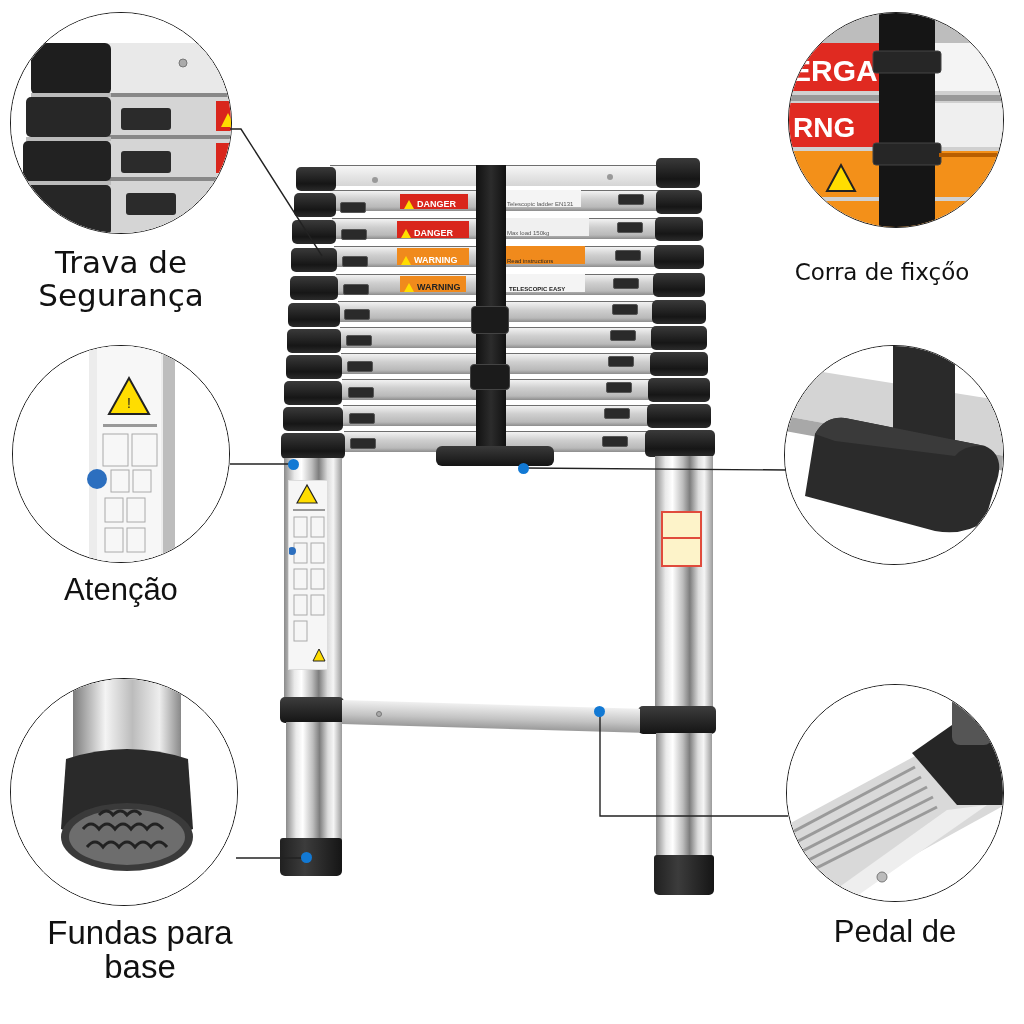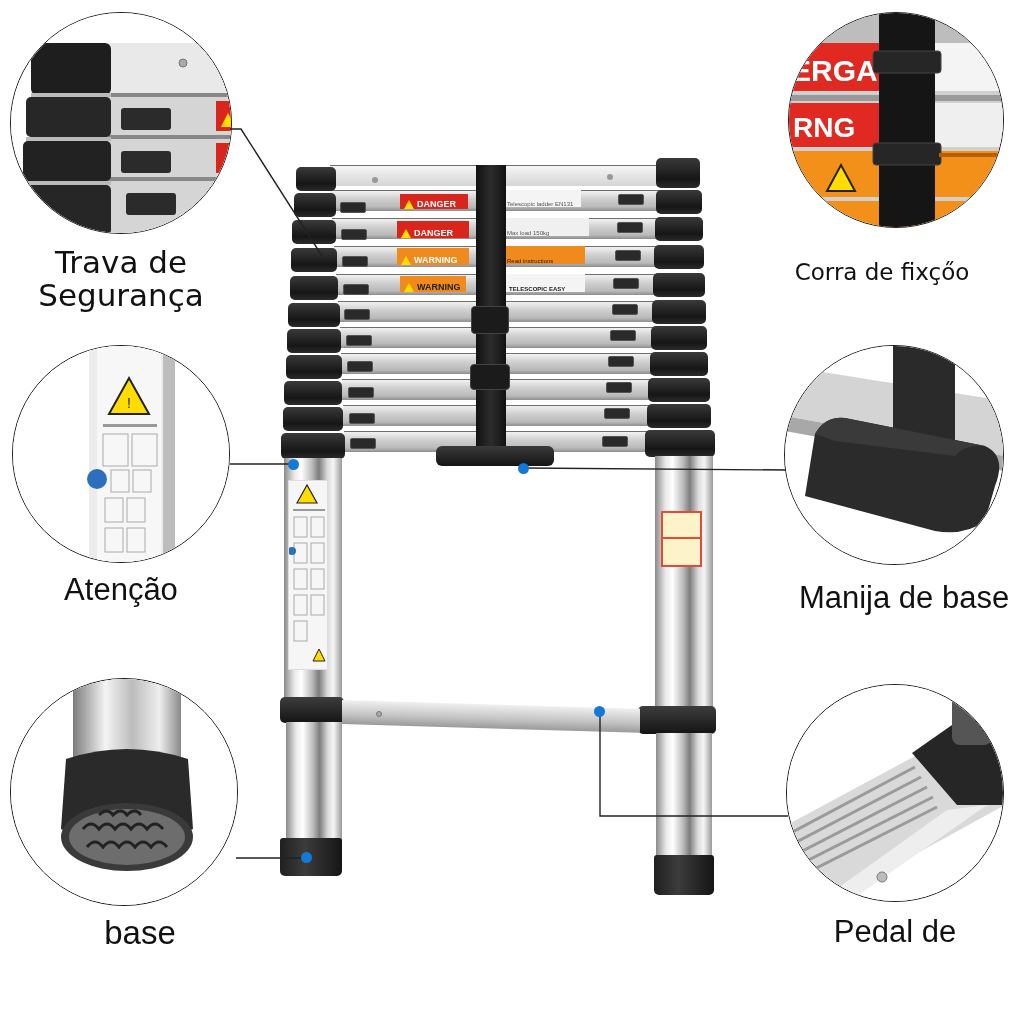--- a/index.html
+++ b/index.html
@@ -139,20 +139,21 @@
     <ellipse cx="116" cy="158" rx="66" ry="34" fill="#3a3a3a"></ellipse>
     <ellipse cx="116" cy="158" rx="58" ry="28" fill="#6d6d6d"></ellipse>
     <g fill="none" stroke="#222" stroke-width="3">
       <path d="M72 150 q8 -10 16 0 q8 -10 16 0 q8 -10 16 0 q8 -10 16 0 q8 -10 16 0"></path>
       <path d="M76 168 q8 -10 16 0 q8 -10 16 0 q8 -10 16 0 q8 -10 16 0 q8 -10 16 0"></path>
       <path d="M88 136 q8 -8 14 0 q8 -8 14 0 q8 -8 14 0"></path>
     </g>
   </svg>
 </div>
 <div class="label sans2" style="left:0px;top:916px;width:280px;font-size:33px;line-height:1.03;">
+  <div>Fundas para</div>
   <div>base</div>
 </div>
 
 <div class="circle" style="left:788px;top:12px;width:216px;height:216px;">
   <svg width="216" height="216" viewBox="0 0 216 216">
     <rect width="216" height="216" fill="#d0d0d0"></rect>
     <rect x="0" y="0" width="216" height="30" fill="#bdbdbd"></rect>
     <rect x="0" y="30" width="100" height="48" fill="#e02a21"></rect>
     <text x="2" y="68" font-size="30" font-family="Liberation Sans, sans-serif" font-weight="bold" fill="#fff">ERGA</text>
     <rect x="0" y="82" width="216" height="6" fill="#999"></rect>
@@ -178,21 +179,20 @@
   <svg width="220" height="220" viewBox="0 0 220 220">
     <rect width="220" height="220" fill="#ffffff"></rect>
     <polygon points="0,20 220,55 220,110 0,70" fill="#d4d4d4"></polygon>
     <polygon points="0,70 220,110 220,125 0,85" fill="#a8a8a8"></polygon>
     <rect x="108" y="0" width="62" height="95" fill="#2a2a2a"></rect>
     <path d="M30 88 Q40 70 60 72 L200 100 Q222 110 210 140 L200 175 Q180 190 150 185 L20 150 Z" fill="#2b2b2b"></path>
     <path d="M30 88 Q40 70 60 72 L200 100 Q180 98 170 110 L50 95 Z" fill="#3a3a3a"></path>
   </svg>
 </div>
 <div class="label sans2" style="left:784px;top:582px;width:240px;font-size:31px;">
-  <div>Manija de base</div>
 </div>
 
 <div class="circle" style="left:786px;top:684px;width:218px;height:218px;">
   <svg width="218" height="218" viewBox="0 0 218 218">
     <rect width="218" height="218" fill="#ffffff"></rect>
     <polygon points="0,140 130,70 218,80 218,120 40,218 0,218" fill="#d9d9d9"></polygon>
     <g stroke="#9a9a9a" stroke-width="3">
       <line x1="0" y1="150" x2="128" y2="82"></line>
       <line x1="0" y1="162" x2="134" y2="92"></line>
       <line x1="0" y1="174" x2="140" y2="102"></line>

